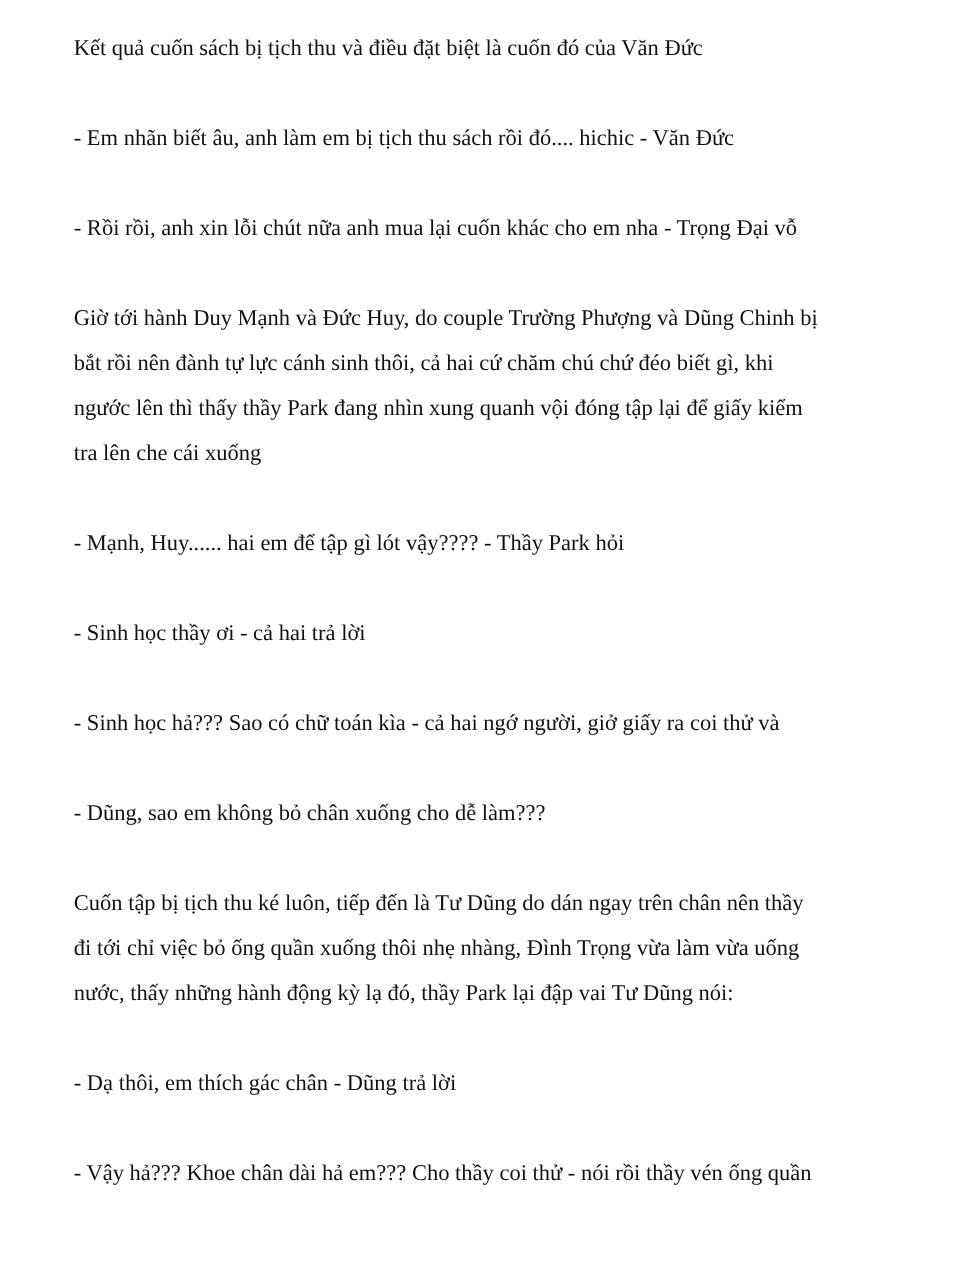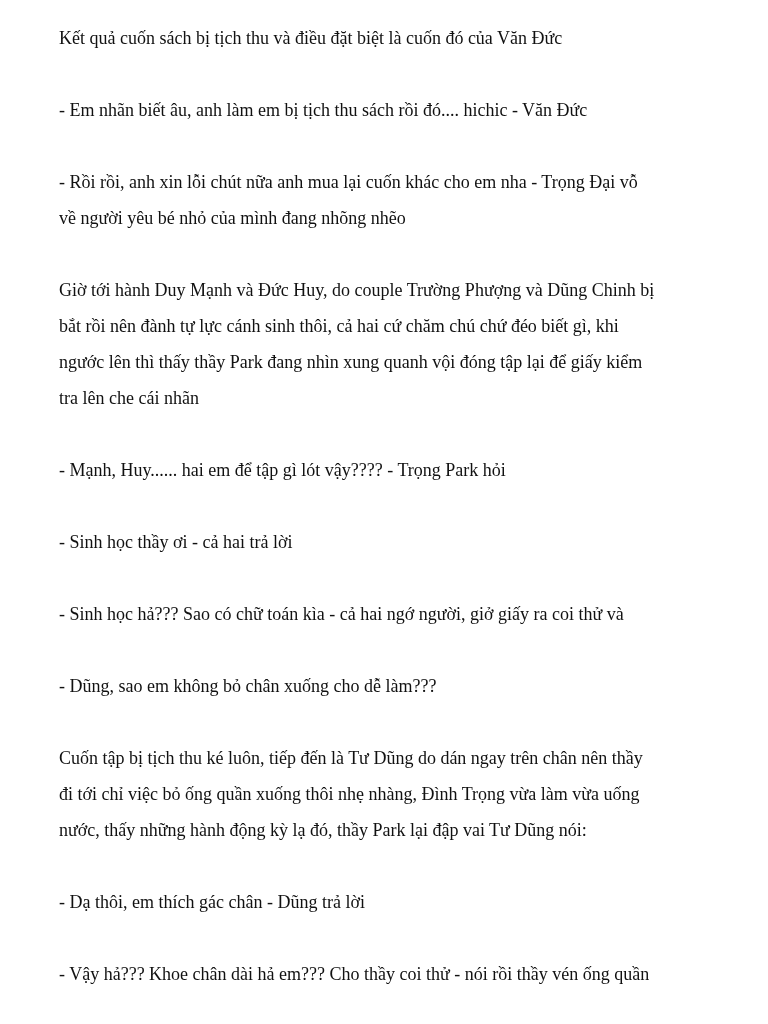--- a/index.html
+++ b/index.html
@@ -39,30 +39,29 @@
 
 <div class="page" id="page-root" style="color: rgb(17, 17, 17);">
     <div class="paragraph">
       <div class="text-line">Kết quả cuốn sách bị tịch thu và điều đặt biệt là cuốn đó của Văn Đức</div>
     </div>
     <div class="paragraph">
       <div class="text-line">- Em nhãn biết âu, anh làm em bị tịch thu sách rồi đó.... hichic - Văn Đức</div>
     </div>
     <div class="paragraph">
       <div class="text-line">- Rồi rồi, anh xin lỗi chút nữa anh mua lại cuốn khác cho em nha - Trọng Đại vỗ</div>
-      <div class="text-line">về người yêu bé nhỏ của mình đang nhõng nhẽo</div>
     </div>
     <div class="paragraph">
       <div class="text-line">Giờ tới hành Duy Mạnh và Đức Huy, do couple Trường Phượng và Dũng Chinh bị</div>
       <div class="text-line">bắt rồi nên đành tự lực cánh sinh thôi, cả hai cứ chăm chú chứ đéo biết gì, khi</div>
       <div class="text-line">ngước lên thì thấy thầy Park đang nhìn xung quanh vội đóng tập lại để giấy kiểm</div>
-      <div class="text-line">tra lên che cái nhãn</div>
+      <div class="text-line">tra lên che cái xuống</div>
     </div>
     <div class="paragraph">
-      <div class="text-line">- Mạnh, Huy...... hai em để tập gì lót vậy???? - Trọng Park hỏi</div>
+      <div class="text-line">- Mạnh, Huy...... hai em để tập gì lót vậy???? - Thầy Park hỏi</div>
     </div>
     <div class="paragraph">
       <div class="text-line">- Sinh học thầy ơi - cả hai trả lời</div>
     </div>
     <div class="paragraph">
       <div class="text-line">- Sinh học hả??? Sao có chữ toán kìa - cả hai ngớ người, giở giấy ra coi thử và</div>
     </div>
     <div class="paragraph">
       <div class="text-line">- Dũng, sao em không bỏ chân xuống cho dễ làm???</div>
     </div>

